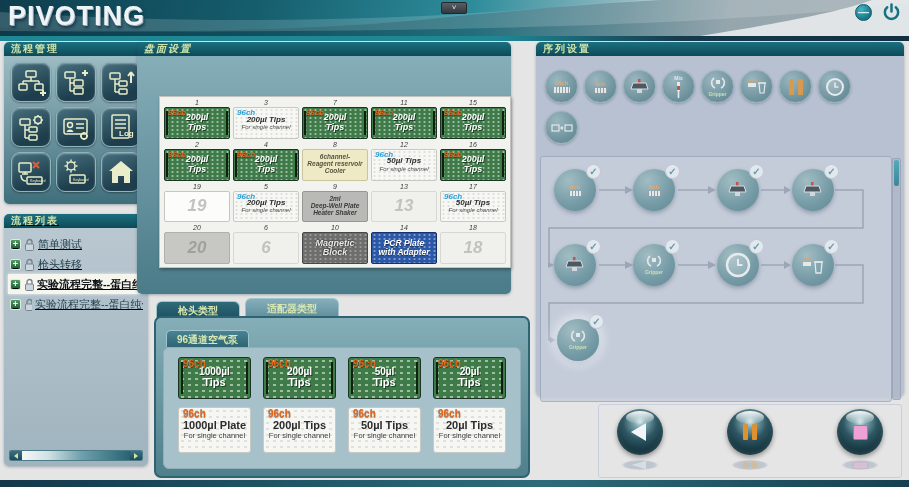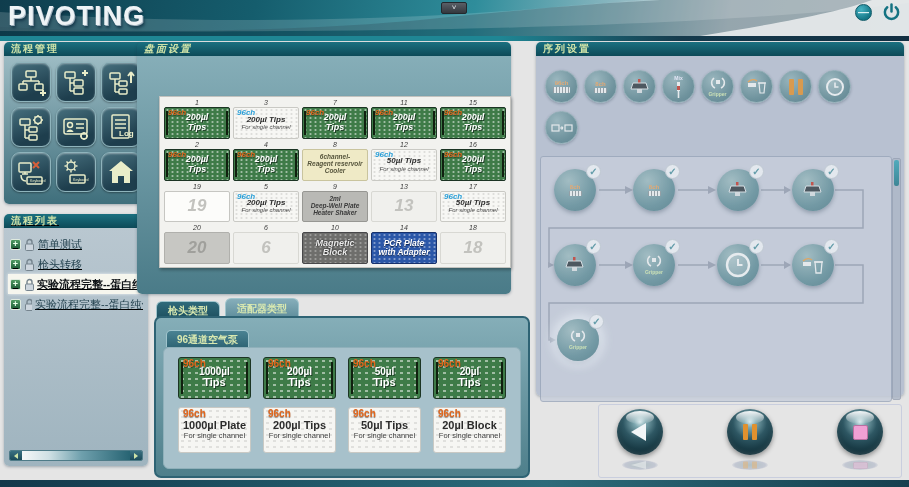--- a/index.html
+++ b/index.html
@@ -81,21 +81,21 @@
   .pl1,.pl2 { font-size:9px; font-weight:bold; color:#fff; text-shadow:1px 1px 0 #1d3a24; z-index:1; }
   .pw .pl1 { color:#2e2e2e; text-shadow:none; font-size:8px; }
   .psub { font-size:6px; color:#4a4a4a; z-index:1; }
   .pt { font-size:6.5px; font-weight:bold; color:#55543c; text-align:center; z-index:1; }
   .pgray .pt { color:#3a3a3a; }
   .pmag .pt { font-size:9px; color:#ececec; text-shadow:0 0 2px #000; }
   .ppcr .pt { font-size:8.5px; color:#fff; text-shadow:0 1px 1px #102448; }
 
   
   .tabs { position:absolute; left:156px; top:298px; display:flex; gap:5px; align-items:flex-end; }
-  .tab { height:18px; line-height:18px; padding:0 11px; font-size:10px; font-weight:bold; color:#d8e8b0;
+  .tab { height:18px; line-height:18px; padding:0 21px; font-size:10px; font-weight:bold; color:#d8e8b0;
     border-radius:6px 6px 0 0; border:1px solid #9fc4cc; border-bottom:none; cursor:pointer; }
   .tab.on  { background:linear-gradient(#2f6a7a,#1d4f5f); }
   .tab.off { background:linear-gradient(#86aeba,#5d8c9a); height:21px; line-height:20px; }
   #tipsp { position:absolute; left:154px; top:316px; width:376px; height:162px; border:2px solid #2e6374;
     border-radius:7px; background:linear-gradient(#85aeb8,#4e7f8b); }
   .subtab { position:absolute; left:10px; top:12px; height:17px; line-height:17px; padding:0 10px; font-size:10px; font-weight:bold;
     color:#d8e8b0; background:linear-gradient(#4a8292,#2f6575); border:1px solid #9fc4cc; border-bottom:none; border-radius:5px 5px 0 0; cursor:pointer; }
   .tips-inner { position:absolute; left:7px; right:7px; top:29px; bottom:7px; background:#a7c1cb; border:1px solid #8fb0ba;
     border-radius:6px; display:grid; grid-template-columns:repeat(4,1fr); grid-template-rows:42px 46px; gap:8px 12px; padding:9px 14px; }
   .tplate { position:relative; display:flex; flex-direction:column; align-items:center; justify-content:center;
@@ -523,21 +523,21 @@
         <span class="pl1">200µl Tips</span>
         <span class="psub">For single channel</span>
       </div>
       <div class="tplate tw">
         <span class="ph">96ch</span>
         <span class="pl1">50µl Tips</span>
         <span class="psub">For single channel</span>
       </div>
       <div class="tplate tw">
         <span class="ph">96ch</span>
-        <span class="pl1">20µl Block</span>
+        <span class="pl1">20µl Tips</span>
         <span class="psub">For single channel</span>
       </div>
     </div>
   </div>
 
   <div class="panel" id="seqp">
     <div class="panel-hd">序列设置</div>
     <div class="seq-body">
       <div class="seq-dim">
         <div class="seq-toolbar">

